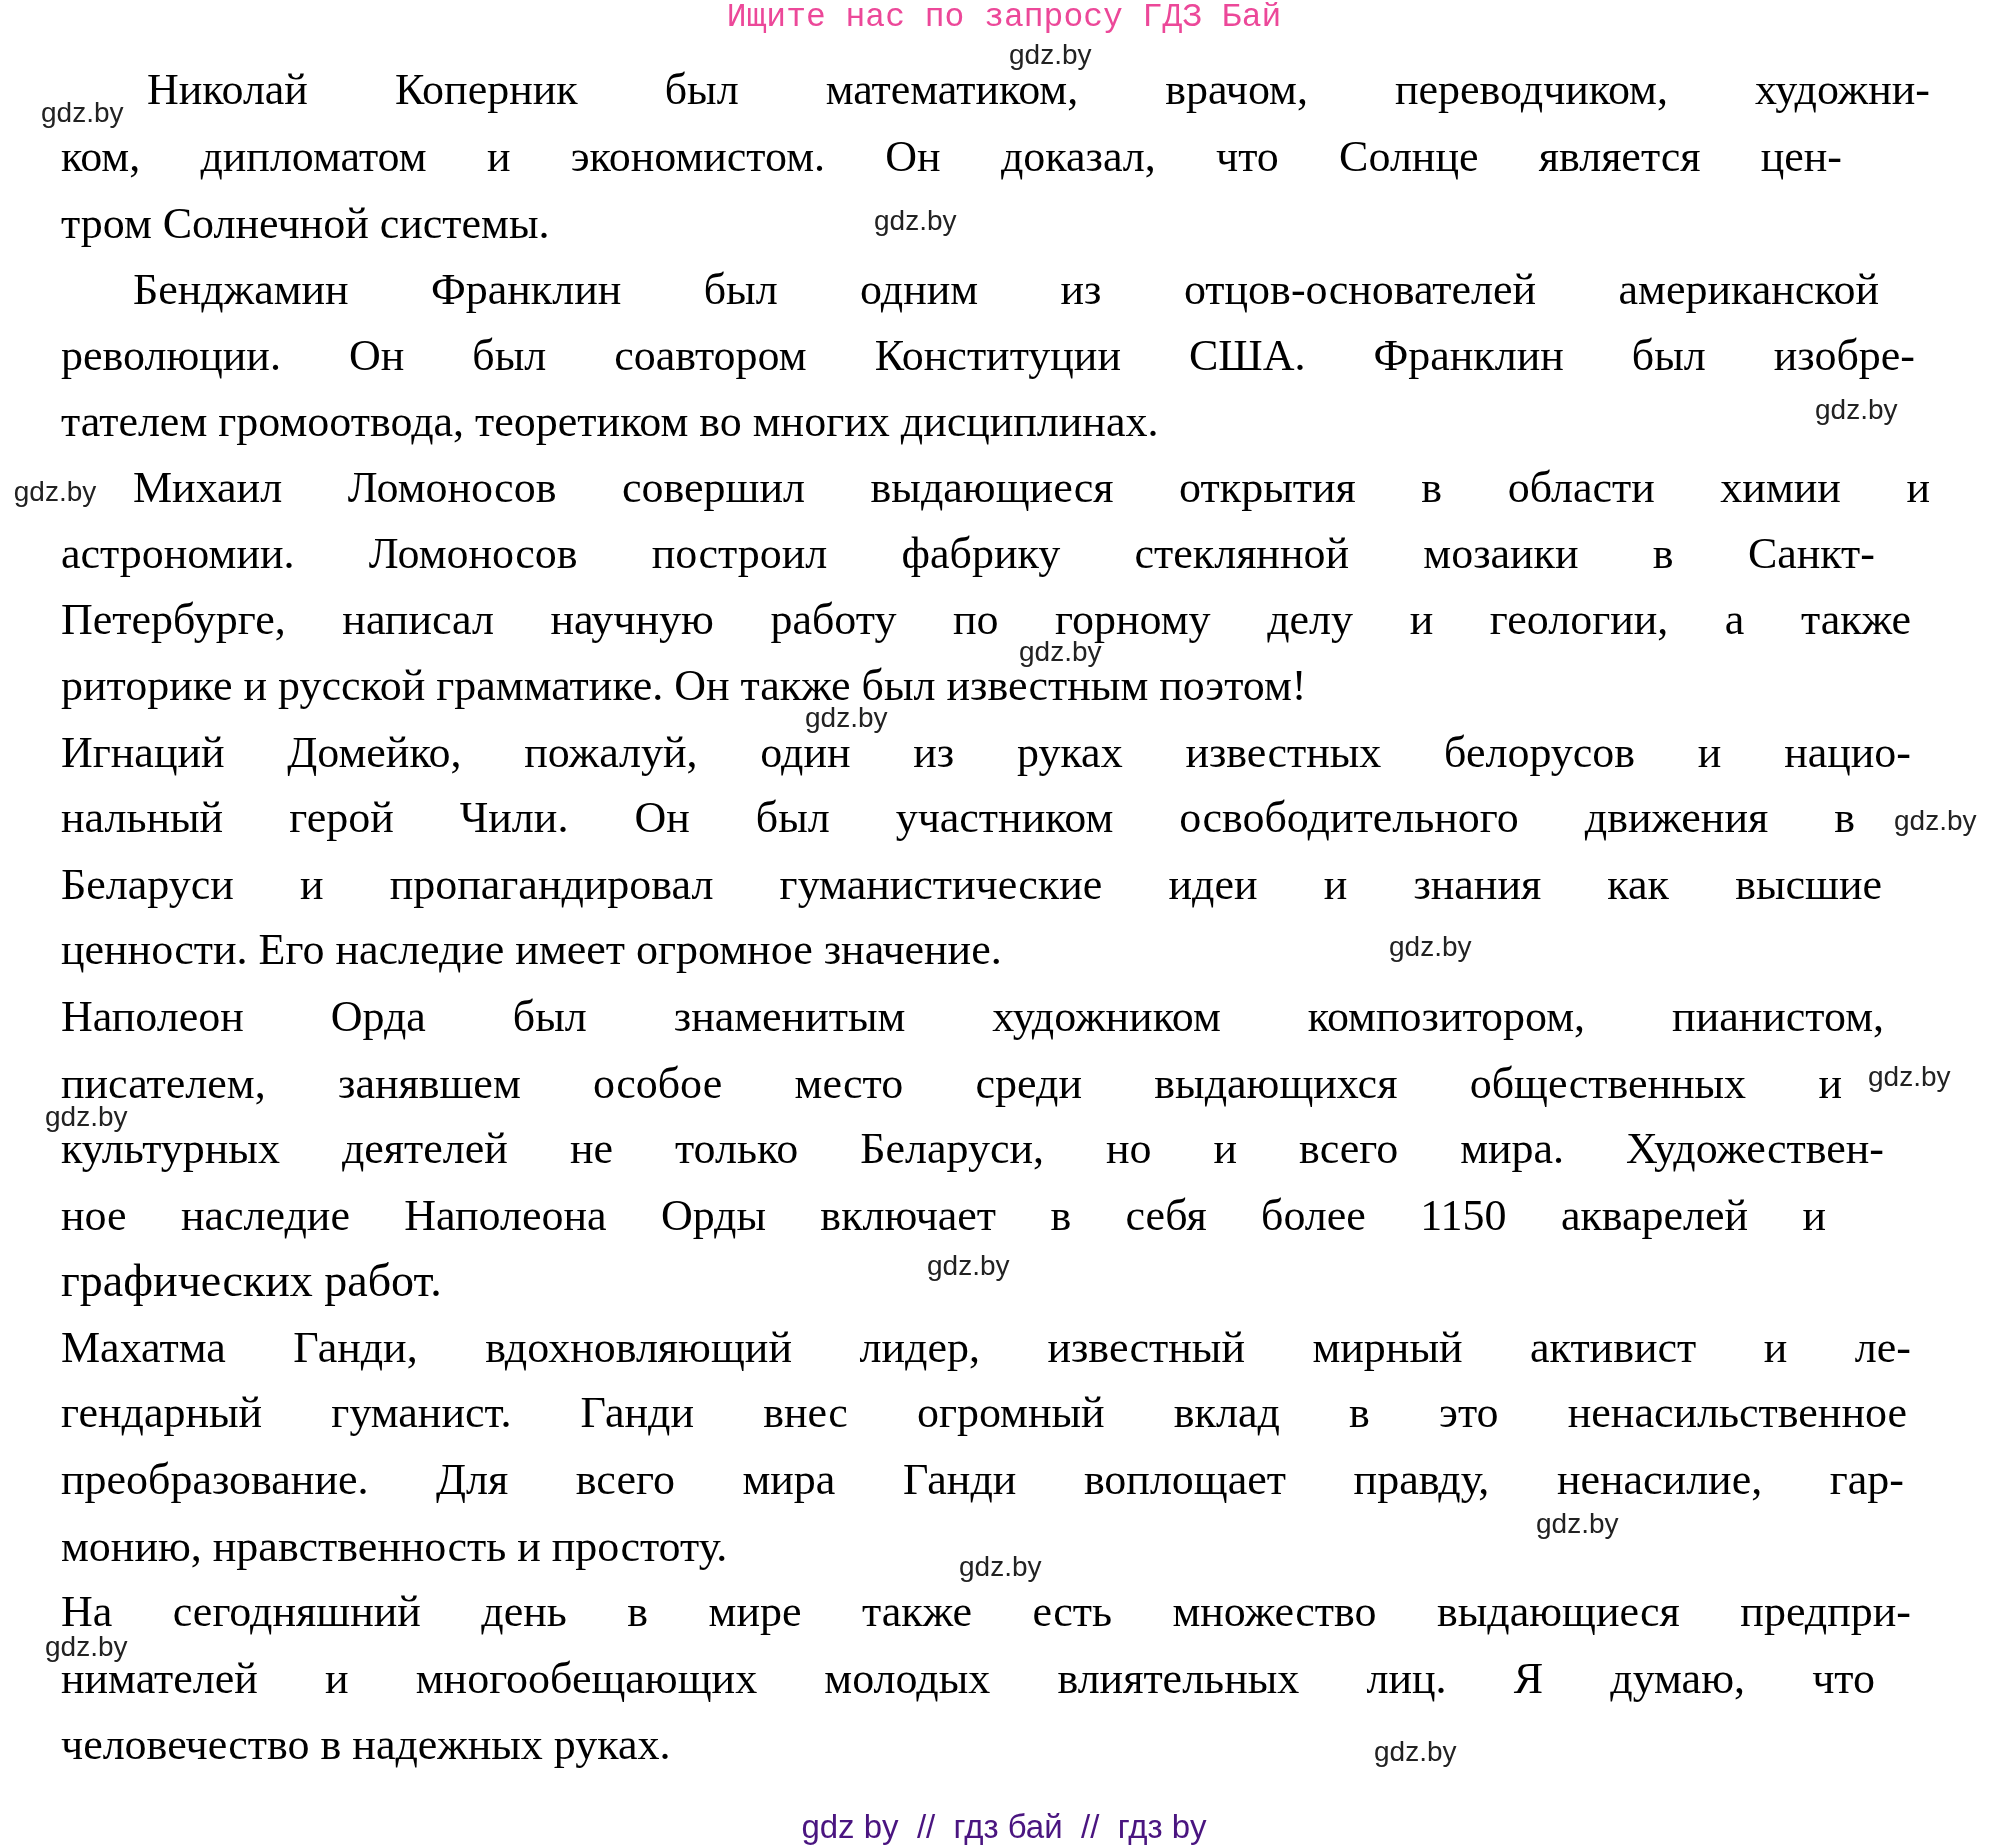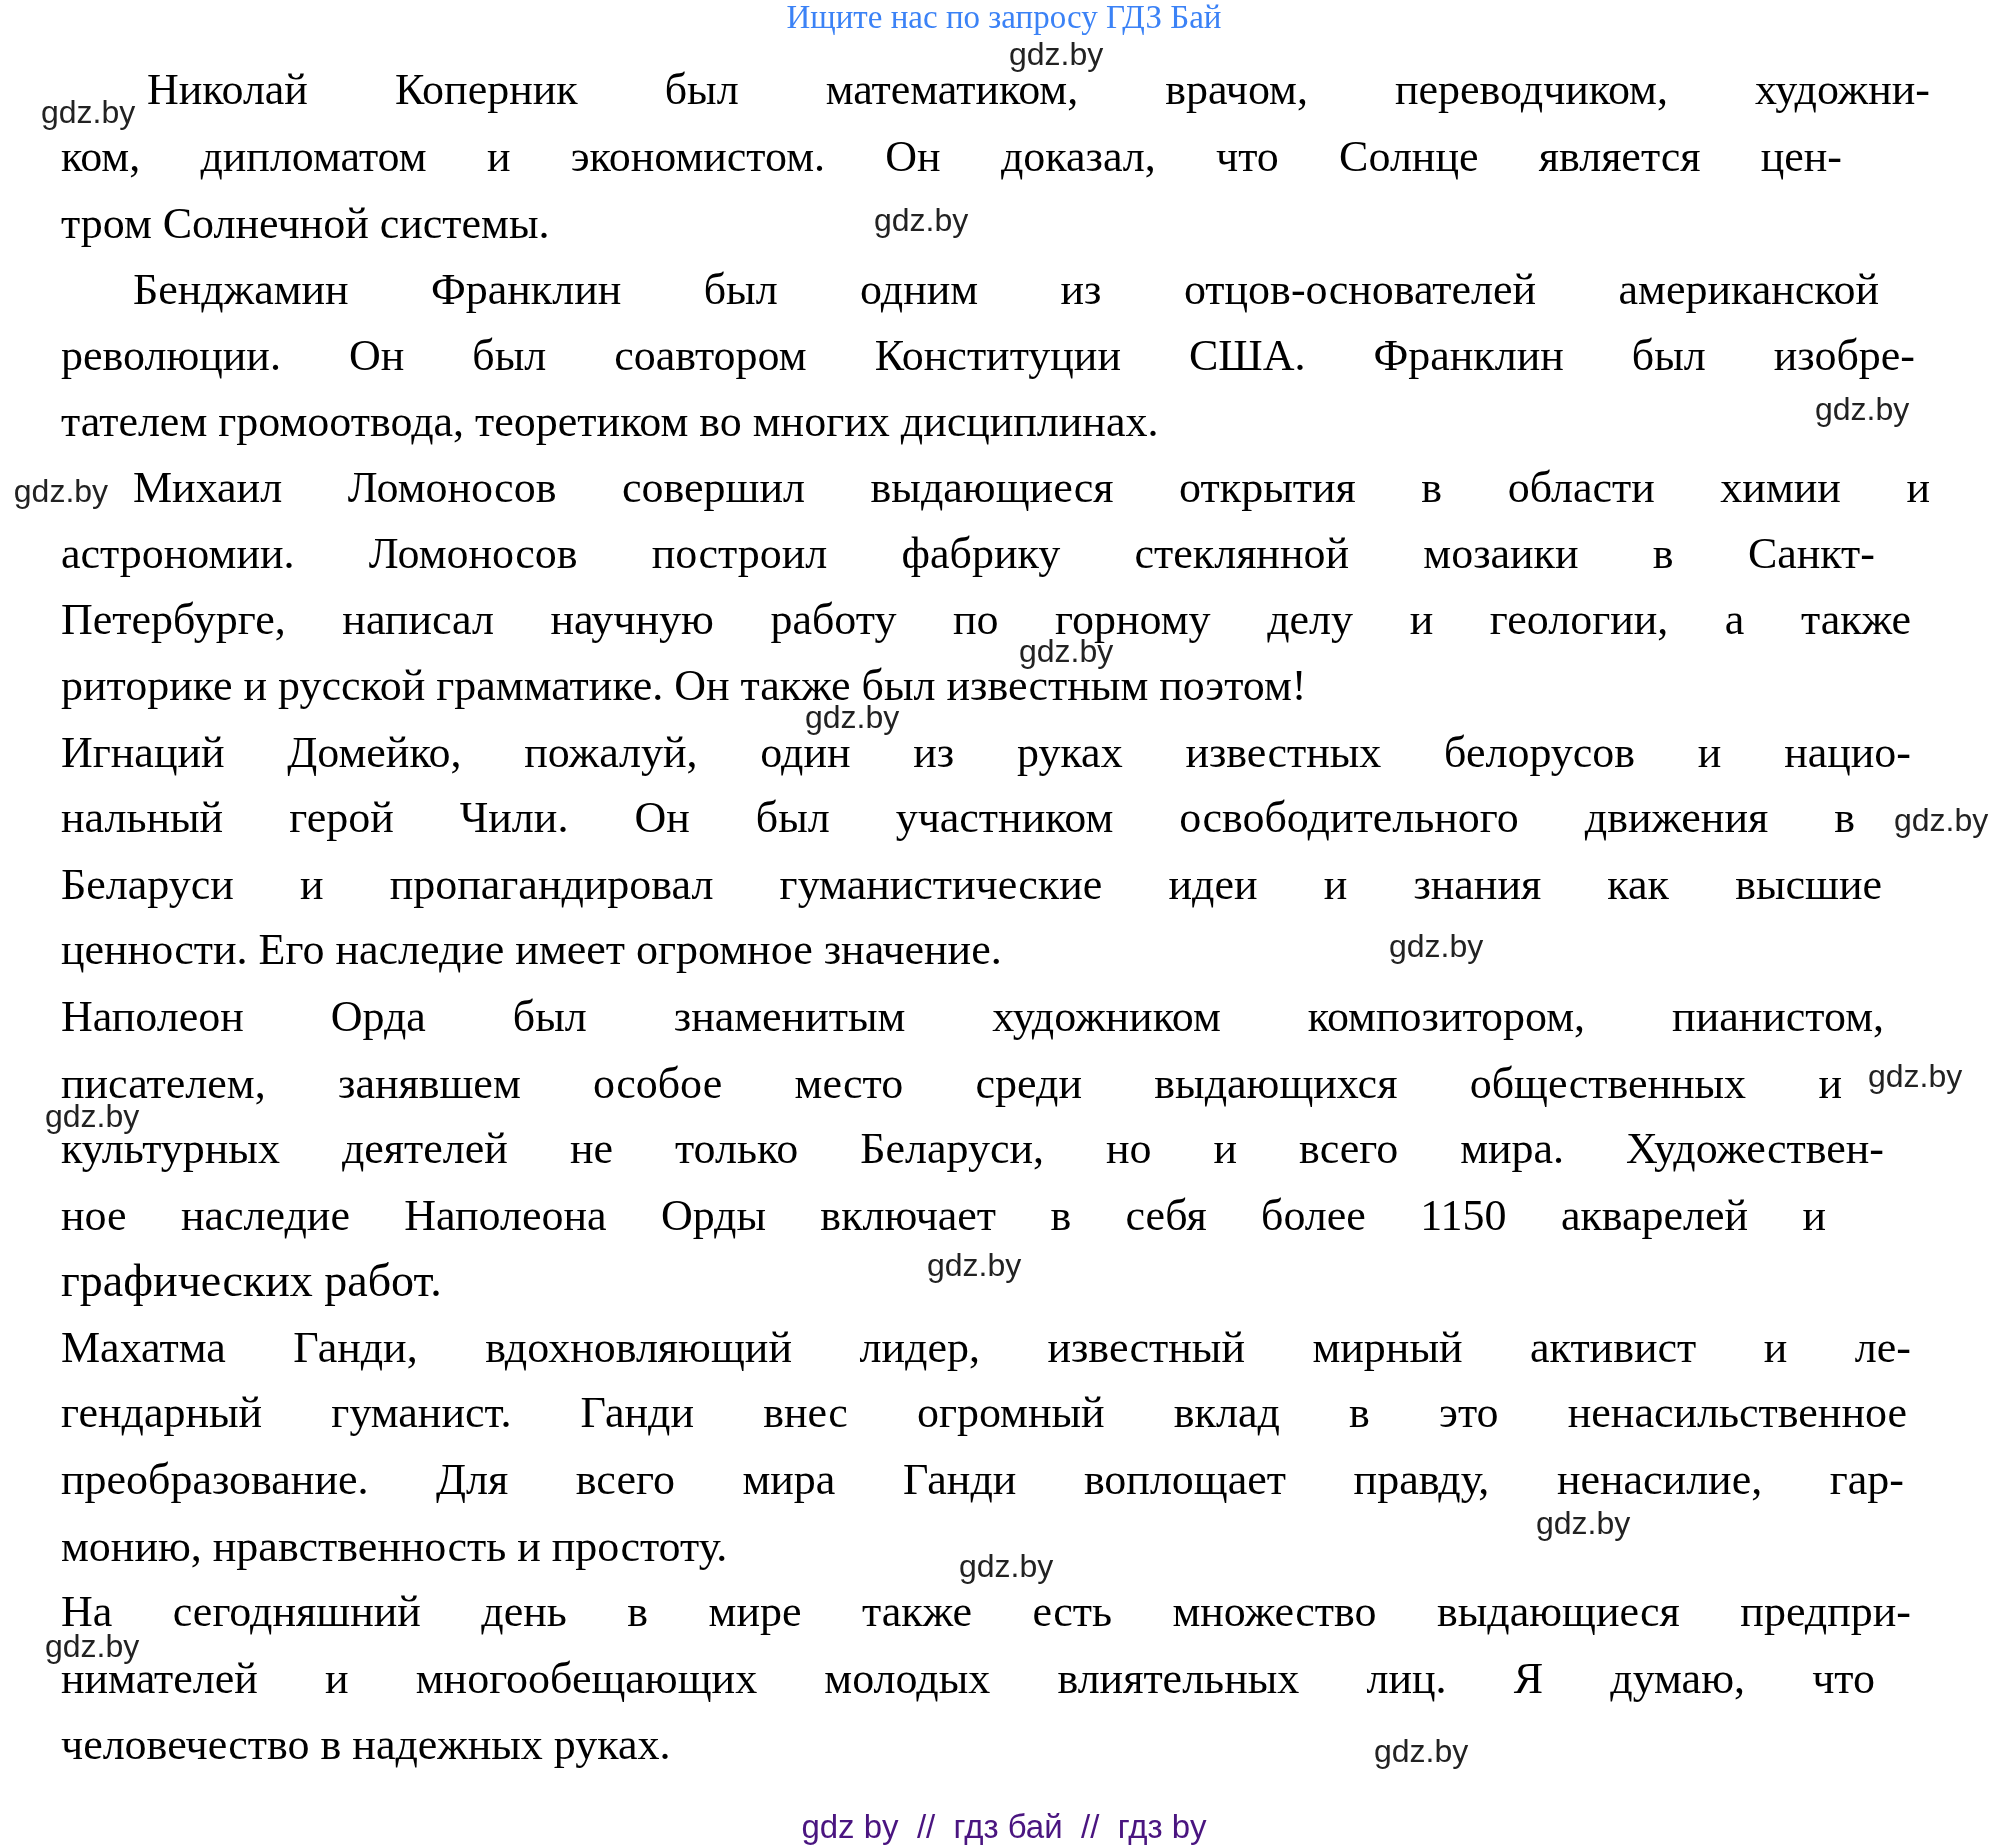--- a/index.html
+++ b/index.html
@@ -1,31 +1,31 @@
 <!DOCTYPE html>
 <html><head>
 <meta charset="utf-8">
 <style>
   html, body { margin: 0; padding: 0; background: #ffffff; }
   body { width: 2008px; height: 1846px; position: relative; overflow: hidden; }
   .hdr {
     position: absolute; left: 0; width: 2008px; top: 0; height: 35px;
-    text-align: center; color: #3b82f6;
-    font-family: Liberation Serif, serif; font-size: 33px; line-height: 35px;
+    text-align: center; color: #ec4899;
+    font-family: Liberation Mono, monospace; font-size: 33px; line-height: 35px;
   }
   .line {
     position: absolute; height: 65px; line-height: 65px;
     font-family: "Liberation Serif", serif; font-size: 44px; color: #000;
     white-space: nowrap; text-align: justify; text-align-last: justify;
     overflow: visible;
   }
   .line.ragged { text-align: left; text-align-last: left; }
   .wm {
     position: absolute; font-family: "Liberation Sans", sans-serif;
-    font-size: 32px; line-height: 27.6px; color: #222; white-space: nowrap;
+    font-size: 28px; line-height: 27.6px; color: #222; white-space: nowrap;
   }
   .ftr {
     position: absolute; left: 0; width: 2008px; top: 1807px; height: 39px;
     text-align: center; color: #4a1580;
     font-family: "Liberation Sans", sans-serif; font-size: 33px; line-height: 39px;
     white-space: pre;
   }
 </style>
 </head>
 <body>

